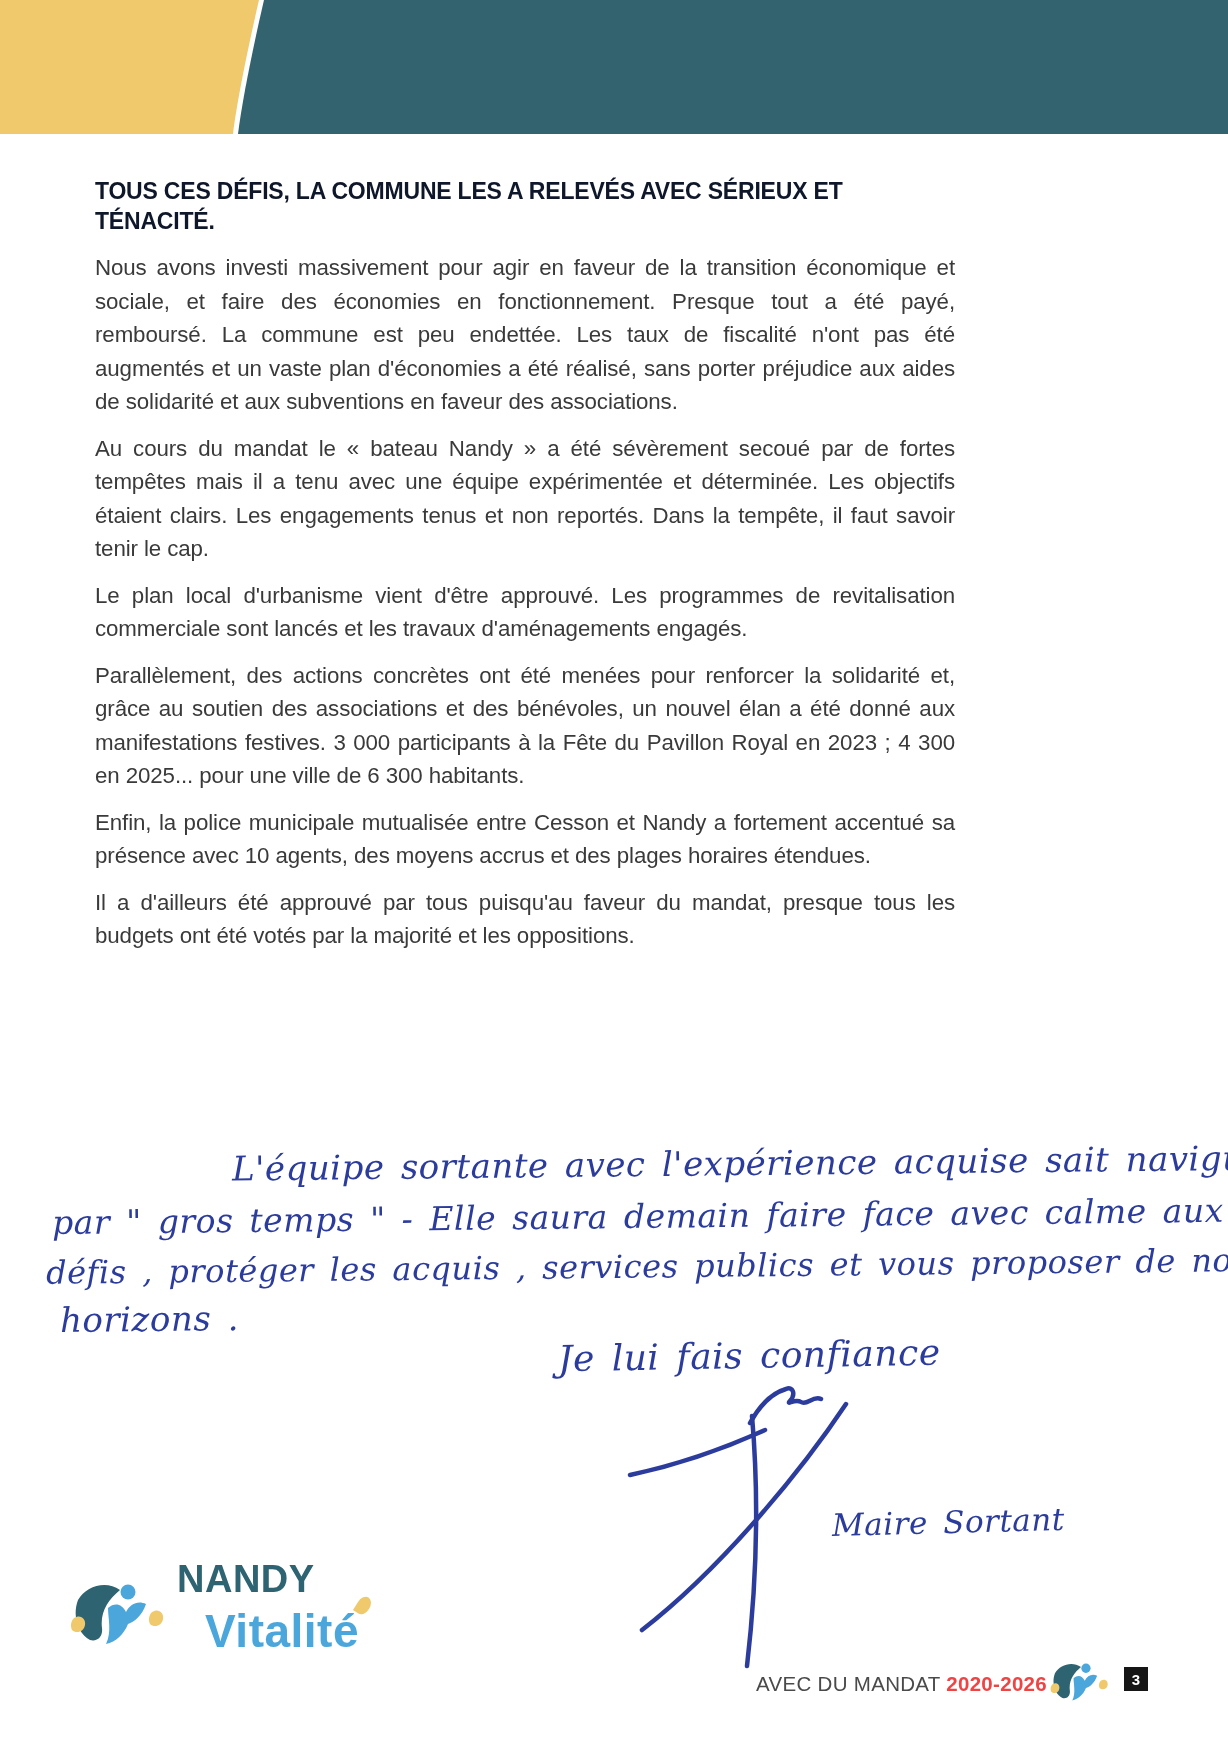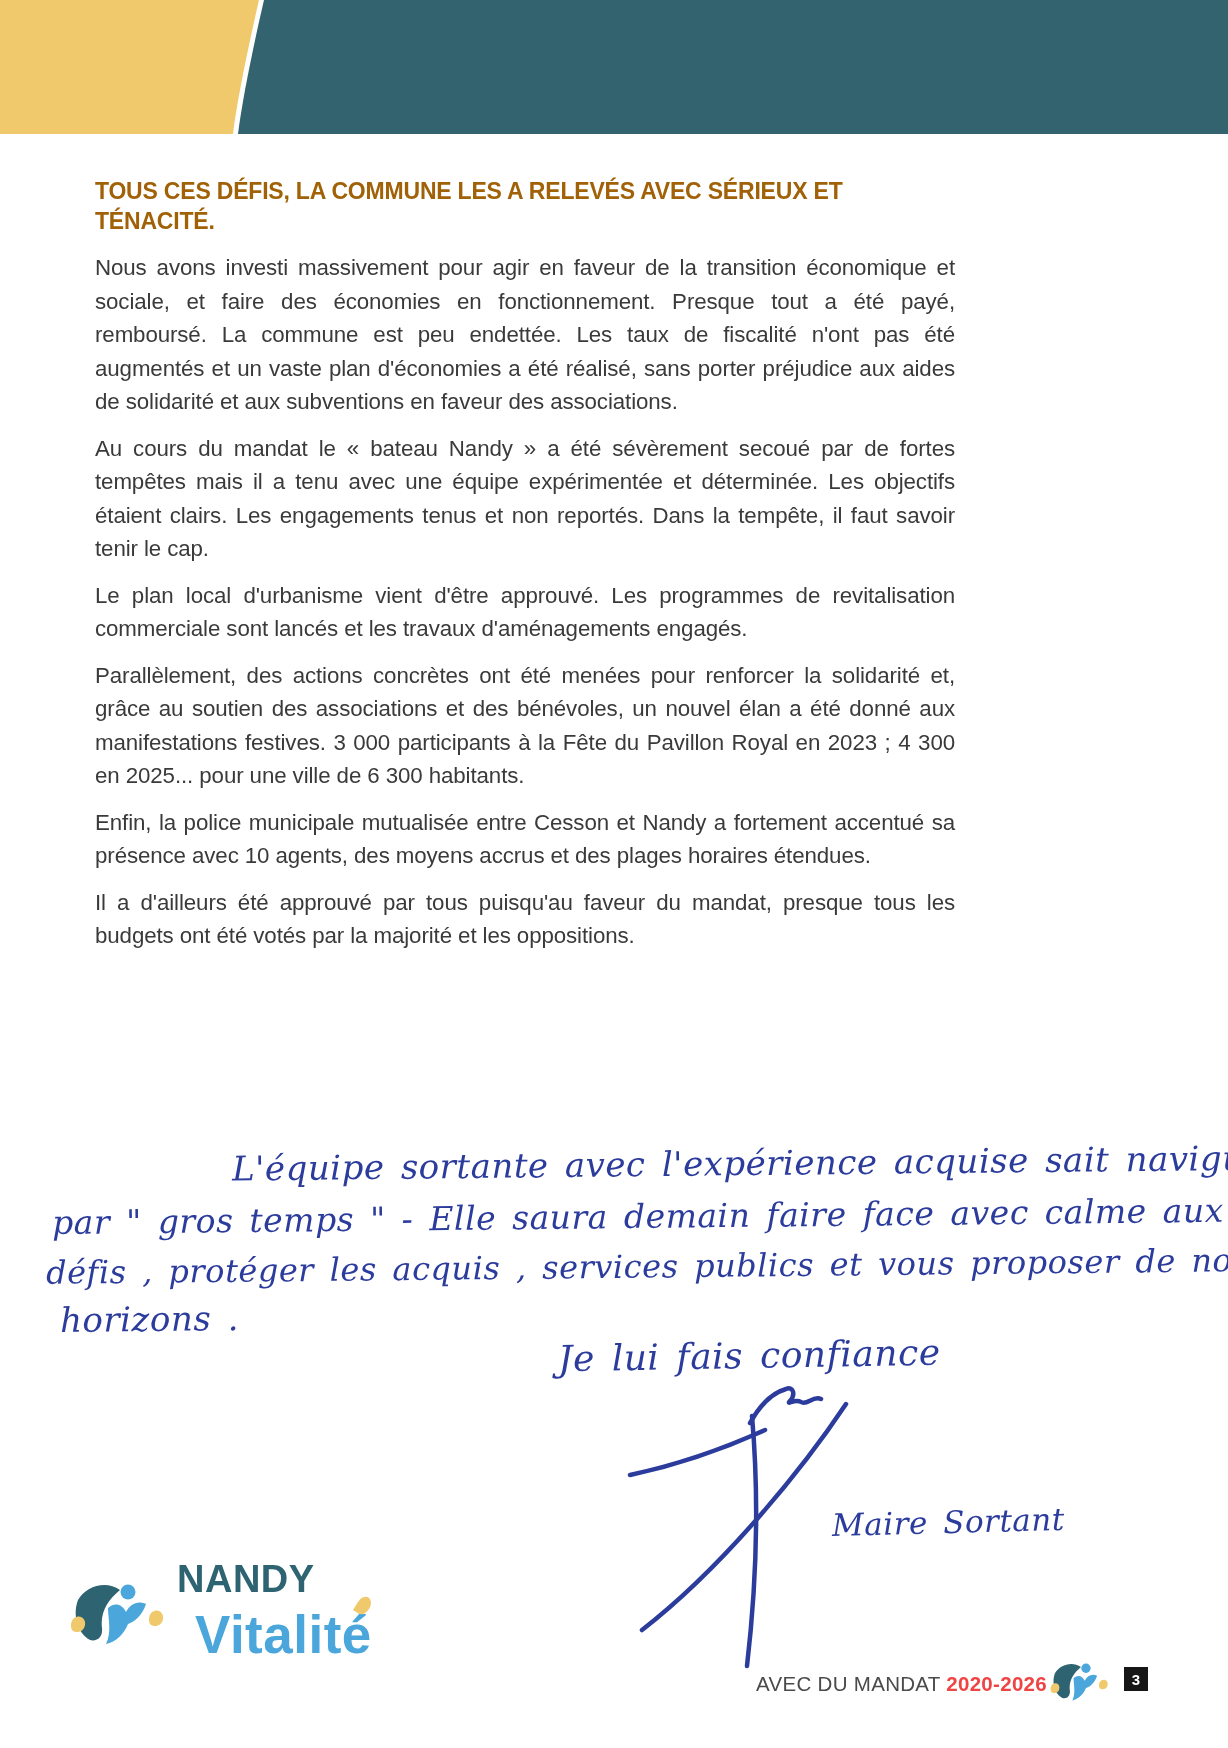--- a/index.html
+++ b/index.html
@@ -10,21 +10,21 @@
   }
   
   .header-band{position:absolute;top:0;left:0;width:1228px;height:134px;}
   
   .copy{
     position:absolute;left:95px;top:176px;width:872px;
     font-size:22.3px;line-height:33.5px;text-align:justify;
     letter-spacing:-0.1px;color:#3a3a3a;
   }
   .copy h1{
-    font-size:23px;line-height:30px;font-weight:800;color:#a16207;
+    font-size:23px;line-height:30px;font-weight:800;color:#0f172a;
     margin:0 0 15px 0;letter-spacing:-0.2px;text-align:left;
   }
   .copy p{margin:0 12px 13px 0;}
   .copy p.last{margin-bottom:0;}
   .lead-bold{display:block;font-weight:800;color:#242428;letter-spacing:-0.2px;}
   
   .hw{
     position:absolute;color:#2c3c9c;
     font-family:"DejaVu Serif",serif;font-style:italic;
     white-space:nowrap;letter-spacing:0.5px;word-spacing:5px;
@@ -38,22 +38,22 @@
   .hw-role{left:832px;top:1504px;font-size:31px;transform:rotate(-1.5deg);}
   .signature{position:absolute;left:600px;top:1378px;width:380px;height:300px;}
   
   .logo{position:absolute;left:65px;top:1558px;width:340px;height:115px;}
   .logo-icon{position:absolute;left:5px;top:24px;}
   .logo-name{
     position:absolute;left:112px;top:0px;
     font-size:38px;font-weight:800;color:#2e6372;letter-spacing:0.5px;
   }
   .logo-tagline{
-    position:absolute;left:130px;top:46px;
-    font-size:53px;font-weight:800;color:#4aa6db;letter-spacing:0.5px;
+    position:absolute;left:140px;top:46px;
+    font-size:46px;font-weight:800;color:#4aa6db;letter-spacing:0.5px;
   }
   .logo-accent{
     position:absolute;left:292px;top:38px;width:13px;height:19px;
     background:#efc96b;border-radius:60% 60% 60% 0;transform:rotate(32deg);
   }
   
   .footer{position:absolute;left:0;top:1660px;width:1228px;height:50px;}
   .footer-text{
     position:absolute;right:181px;top:12px;font-size:20.5px;color:#4a4a4a;
     letter-spacing:0.3px;white-space:nowrap;

